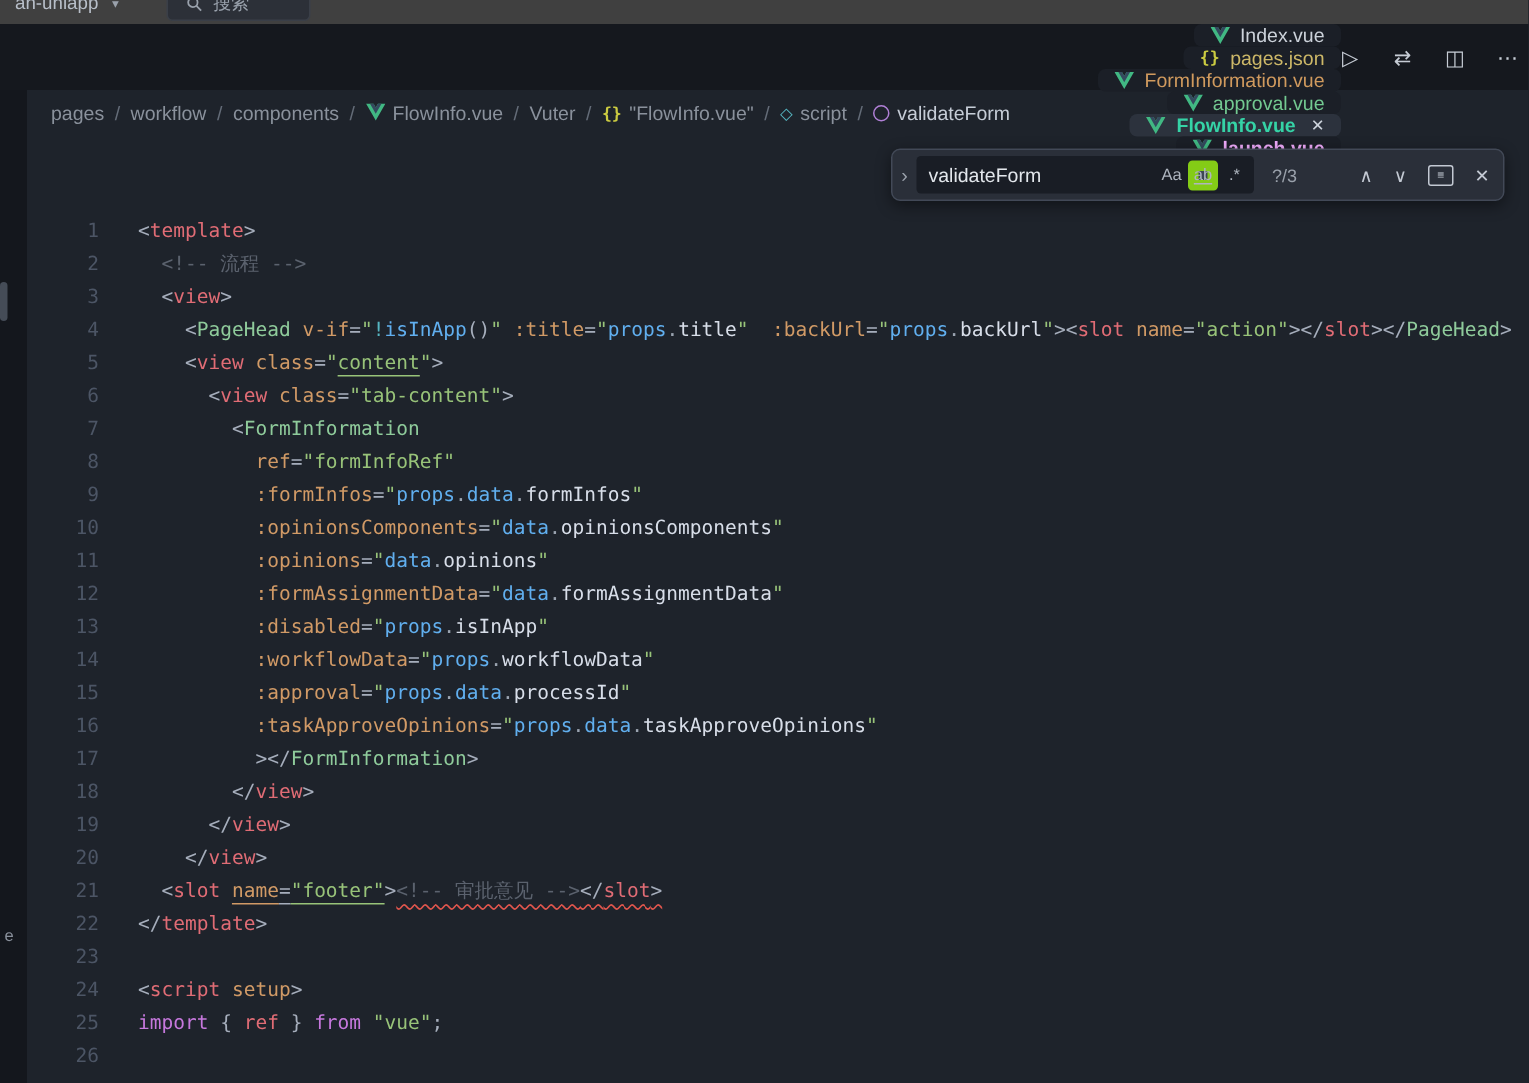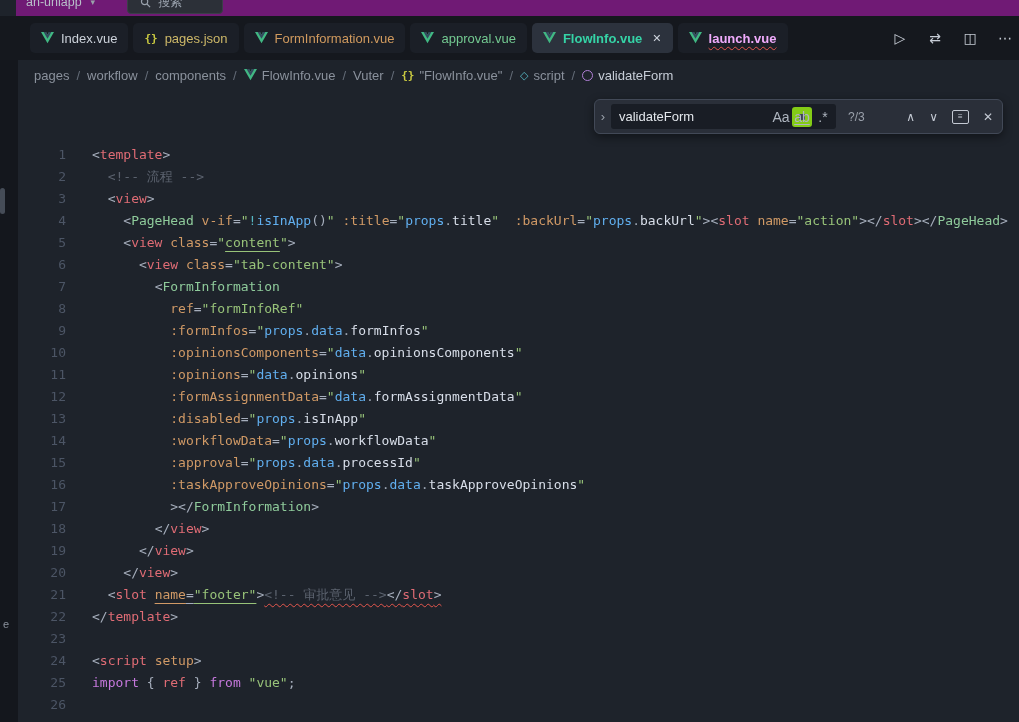--- a/index.html
+++ b/index.html
@@ -1,27 +1,27 @@
 <!DOCTYPE html>
 <html><head>
 <meta charset="utf-8">
 <style>
   html,body{margin:0;padding:0;}
   body{width:1019px;height:722px;overflow:hidden;background:#1e232b;font-family:"Liberation Sans",sans-serif;}
   .window{position:relative;width:1019px;height:722px;overflow:hidden;background:#1e232b;}
 
   
-  .titlebar{position:absolute;top:0;left:16px;right:0;height:16px;background:#701a75;overflow:hidden;z-index:6;}
+  .titlebar{position:absolute;top:0;left:0;right:0;height:16px;background:#404040;overflow:hidden;z-index:6;}
   .tb-inner{display:flex;align-items:center;height:30px;margin-top:-13px;padding-left:10px;}
   .project{font-size:12.5px;color:#b8bfc9;}
   .tb-caret{color:#9aa1ab;font-size:9px;margin-left:9px;}
   .search-pill{margin-left:32px;display:flex;align-items:center;gap:7px;background:#2c3038;border:1px solid #3a3f48;border-radius:4px;height:22px;padding:0 12px;color:#99a1ac;font-size:12px;min-width:70px;}
 
   
-  .tabbar{position:absolute;top:16px;left:0;right:0;height:44px;background:#15181e;display:flex;align-items:flex-end;padding:0 120px 7px 30px;box-sizing:border-box;z-index:5;}
+  .tabbar{position:absolute;top:16px;left:0;right:0;height:44px;background:#15181e;display:flex;align-items:flex-end;padding:0 120px 7px 30px;box-sizing:border-box;z-index:5;flex-direction:column;}
   .tab{display:inline-flex;align-items:center;gap:7px;height:30px;padding:0 11px;margin-right:5px;border-radius:5px;background:#1b1f27;font-size:13px;color:#9aa1ab;cursor:pointer;white-space:nowrap;}
   .tab.active{background:#2c323d;}
   .tab.active .label{font-weight:bold;}
   .squig{text-decoration:underline wavy #e4564d;text-decoration-thickness:1px;text-underline-offset:3px;}
   .tab-close{font-size:11px;color:#cdd3dc;margin-left:3px;}
   .vue-ico{width:13px;height:12px;flex:none;}
   .braces-ico{color:#cbcb41;font-family:"DejaVu Sans Mono",monospace;font-weight:bold;font-size:11px;}
   .actions{position:absolute;top:16px;right:0;height:44px;display:flex;align-items:center;gap:15px;padding:0 4px 0 10px;color:#c6ccd5;font-size:14px;z-index:6;}
   .act{width:20px;text-align:center;cursor:pointer;}
 
@@ -36,21 +36,21 @@
   
   .rail{position:absolute;top:60px;left:0;bottom:0;width:18px;background:#14171d;z-index:3;}
   .rail-handle{position:absolute;top:128px;left:0;width:5px;height:26px;background:#454c57;border-radius:3px;cursor:grab;}
   .rail-frag{position:absolute;top:558px;left:3px;color:#8a919c;font-size:11px;}
 
   
   .find{position:absolute;top:99px;left:594px;width:409px;height:35px;background:#2a2f39;border:1px solid #424957;border-radius:6px;box-shadow:0 3px 10px rgba(0,0,0,.45);display:flex;align-items:center;box-sizing:border-box;padding-right:9px;z-index:7;}
   .find-grip{width:16px;height:100%;display:flex;align-items:center;justify-content:center;color:#9aa1ab;font-size:13px;cursor:pointer;}
   .find-input{display:flex;align-items:center;width:214px;height:25px;background:#191d25;border-radius:3px;padding:0 3px 0 8px;color:#e3e7ec;font-size:13px;cursor:text;}
   .find-text{flex:1;overflow:hidden;}
-  .tog{width:20px;height:20px;display:flex;align-items:center;justify-content:center;border-radius:3px;font-size:14px;color:#aeb5bf;margin-left:1px;cursor:pointer;box-sizing:border-box;}
+  .tog{width:20px;height:20px;display:flex;align-items:center;justify-content:center;border-radius:3px;font-size:11px;color:#aeb5bf;margin-left:1px;cursor:pointer;box-sizing:border-box;}
   .tog.on{background:#3d4654;border:7px solid #84cc16;}
   .wword{text-decoration:underline;text-underline-offset:2px;}
   .find-count{margin-left:12px;font-size:12px;color:#9aa1ab;}
   .find-nav{margin-left:auto;display:flex;align-items:center;gap:14px;color:#c3c9d3;font-size:12px;}
   .nav-btn{cursor:pointer;}
   .selbox{width:15px;height:12px;border:1px solid #c3c9d3;border-radius:2px;display:flex;align-items:center;justify-content:center;font-size:8px;cursor:pointer;}
 
   
   .editor{position:absolute;top:90px;left:0;right:0;bottom:0;background:#1e232b;font-family:"DejaVu Sans Mono",monospace;font-size:13px;overflow:hidden;z-index:1;}
   .code-lines{padding-top:54px;}

